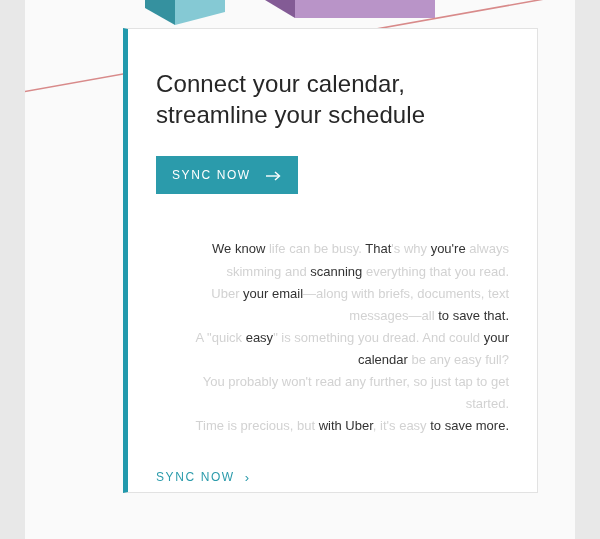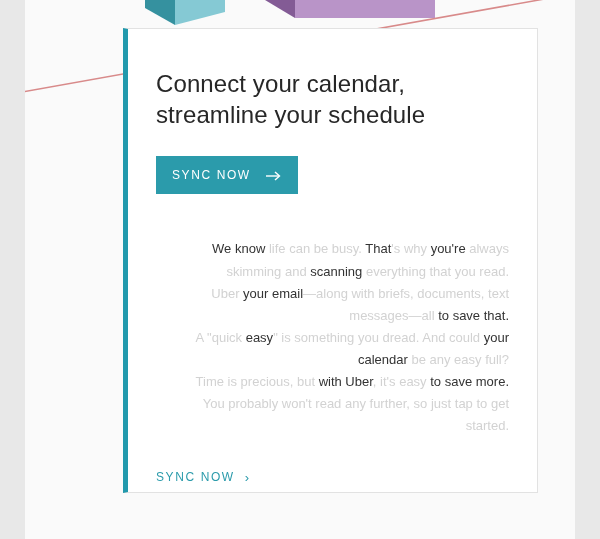--- a/index.html
+++ b/index.html
@@ -138,24 +138,24 @@
       <p>
         <span>We know </span><span class="fade">life can be busy. </span><span>That</span><span class="fade">'s why </span><span>you're </span><span class="fade">always skimming and </span><span>scanning </span><span class="fade">everything that you read.</span>
       </p>
       <p>
         <span class="fade">Uber </span><span>your email</span><span class="fade">—along with briefs, documents, text messages—all </span><span>to save that.</span>
       </p>
       <p>
         <span class="fade">A "quick </span><span>easy</span><span class="fade">" is something you dread. And could </span><span>your calendar </span><span class="fade">be any easy full?</span>
       </p>
       <p>
-        <span class="fade">Time is precious, but </span><span>with Uber</span><span class="fade">, it's easy </span><span>to save more.</span>
+        <span class="fade">You probably won't read any further, so just tap to get started.</span>
       </p>
       <p>
-        <span class="fade">You probably won't read any further, so just tap to get started.</span>
+        <span class="fade">Time is precious, but </span><span>with Uber</span><span class="fade">, it's easy </span><span>to save more.</span>
       </p>
     </div>
 
     <a class="link-row">
       <span>SYNC NOW</span>
       <span class="chev">›</span>
     </a>
 
   </div>
 </div>

